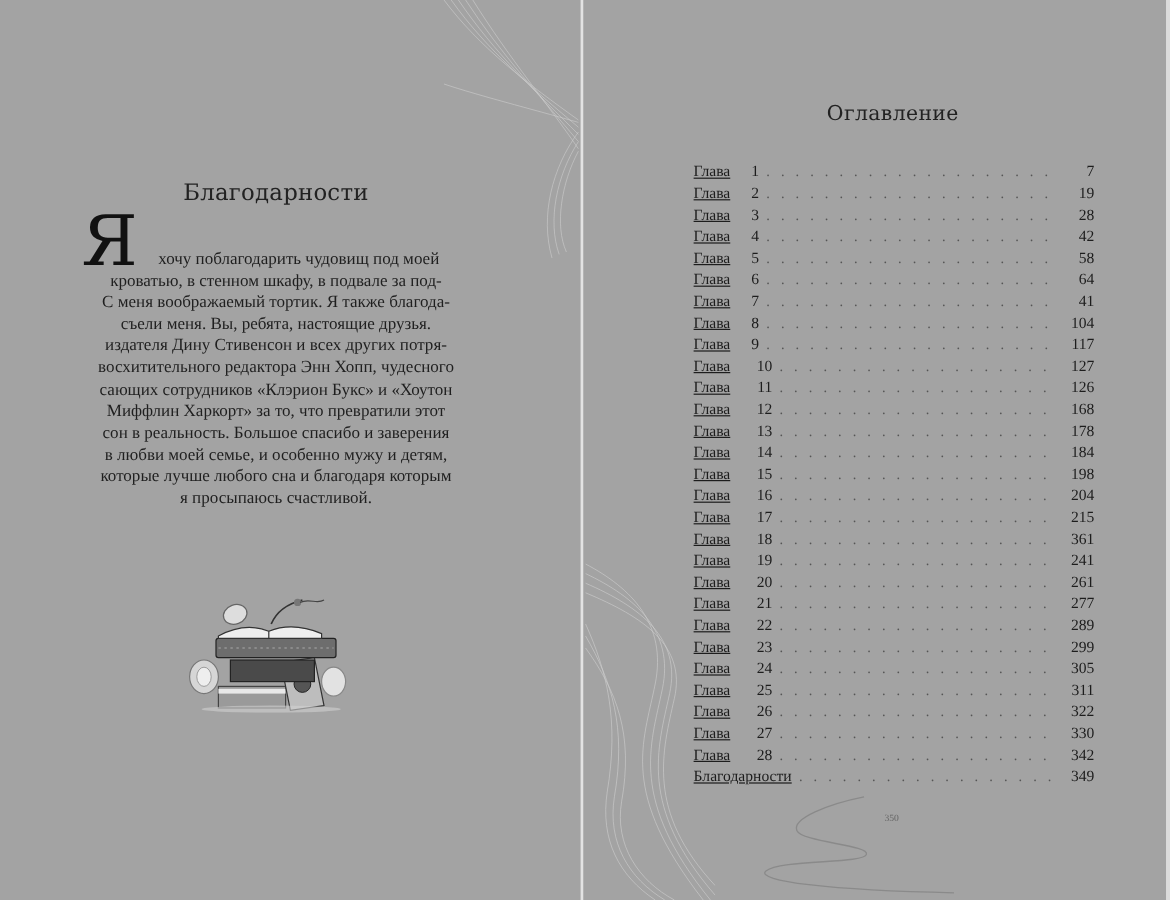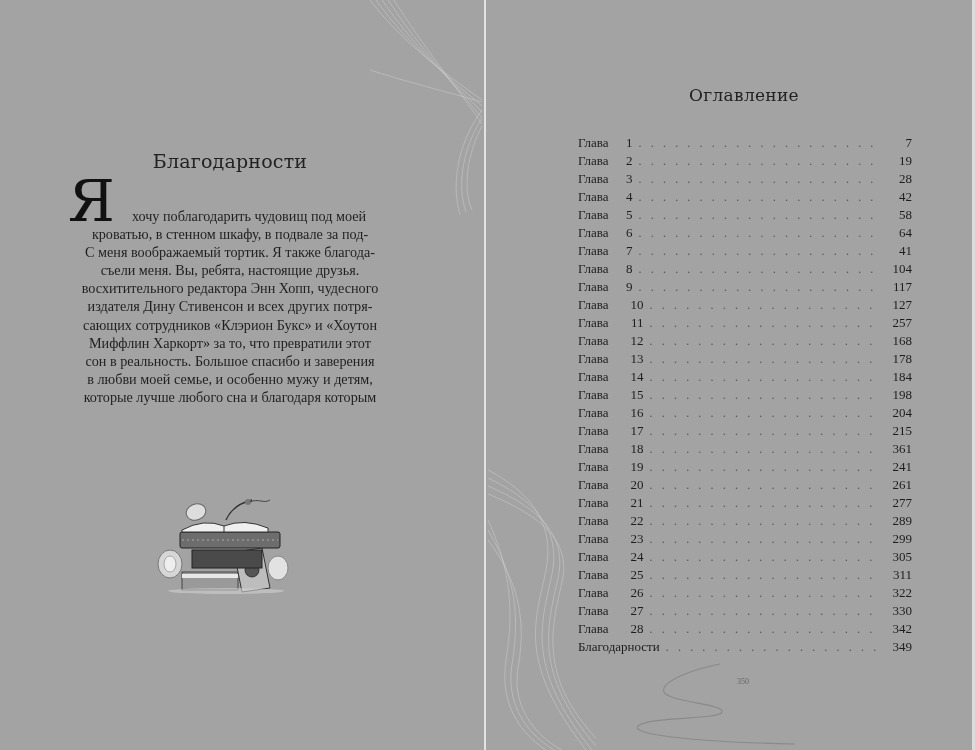--- a/index.html
+++ b/index.html
@@ -43,21 +43,21 @@
       position: absolute; left: 0; width: 486px; top: 85px;
       text-align: center; font-family: "DejaVu Serif", serif; font-size: 17px;
       color: #222; letter-spacing: 0.3px; padding-left: 30px;
     }
     .toc-list { position: absolute; left: 578px; top: 135px; width: 334px; }
     .toc-row {
       display: flex; align-items: baseline; height: 18px;
       font-family: "Liberation Serif", serif; font-size: 13px; color: #1d1d1d;
       white-space: nowrap;
     }
-    .toc-label { flex: 0 0 auto; }
+    .toc-label { flex: 0 0 auto; text-decoration: underline; }
     .toc-num { flex: 0 0 auto; display: inline-block; min-width: 20px; text-align: right; margin-left: 4px; }
     .toc-num.wide { min-width: 15px; margin-left: 20px; }
     .toc-leader {
       flex: 1 1 auto; overflow: hidden; margin: 0 6px 0 6px;
       letter-spacing: 3.1px; color: #555; font-size: 12px;
     }
     .toc-page { flex: 0 0 28px; text-align: right; }
 
     .page-number {
       position: absolute; left: 737px; top: 677px;
@@ -87,27 +87,28 @@
 
     <div class="ack-title">Благодарности</div>
 
     <div class="drop-cap">Я</div>
 
     <div class="ack-body">
       <span class="ack-line ack-first">хочу поблагодарить чудовищ под моей</span>
       <span class="ack-line">кроватью, в стенном шкафу, в подвале за под-</span>
       <span class="ack-line">С меня воображаемый тортик. Я также благода-</span>
       <span class="ack-line">съели меня. Вы, ребята, настоящие друзья.</span>
+      <span class="ack-line">издателя Дину Стивенсон и всех других потря-</span>
       <span class="ack-line">восхитительного редактора Энн Хопп, чудесного</span>
-      <span class="ack-line">издателя Дину Стивенсон и всех других потря-</span>
       <span class="ack-line">сающих сотрудников «Клэрион Букс» и «Хоутон</span>
       <span class="ack-line">Миффлин Харкорт» за то, что превратили этот</span>
       <span class="ack-line">сон в реальность. Большое спасибо и заверения</span>
       <span class="ack-line">в любви моей семье, и особенно мужу и детям,</span>
       <span class="ack-line">которые лучше любого сна и благодаря которым</span>
+      <span class="ack-line">я просыпаюсь счастливой.</span>
     </div>
 
     <svg class="books-illustration" viewBox="0 0 142 102">
 
       <ellipse cx="18" cy="72" rx="12" ry="14" fill="#d6d6d6" stroke="#777" stroke-width="1"></ellipse>
       <ellipse cx="18" cy="72" rx="6" ry="8" fill="#eee" stroke="#999" stroke-width="0.8"></ellipse>
 
       <ellipse cx="126" cy="76" rx="10" ry="12" fill="#e2e2e2" stroke="#888" stroke-width="1"></ellipse>
 
       <rect x="30" y="80" width="56" height="18" fill="#9a9a9a" stroke="#444" stroke-width="1"></rect>
@@ -210,21 +211,21 @@
     <div class="toc-row">
         <span class="toc-label">Глава</span>
         <span class="toc-num wide">10</span>
         <span class="toc-leader">. . . . . . . . . . . . . . . . . . . . . . . . . . . . . . . . . . . . . . . . . . . . . . . . . .</span>
         <span class="toc-page">127</span>
       </div>
     <div class="toc-row">
         <span class="toc-label">Глава</span>
         <span class="toc-num wide">11</span>
         <span class="toc-leader">. . . . . . . . . . . . . . . . . . . . . . . . . . . . . . . . . . . . . . . . . . . . . . . . . .</span>
-        <span class="toc-page">257</span>
+        <span class="toc-page">126</span>
       </div>
     <div class="toc-row">
         <span class="toc-label">Глава</span>
         <span class="toc-num wide">12</span>
         <span class="toc-leader">. . . . . . . . . . . . . . . . . . . . . . . . . . . . . . . . . . . . . . . . . . . . . . . . . .</span>
         <span class="toc-page">168</span>
       </div>
     <div class="toc-row">
         <span class="toc-label">Глава</span>
         <span class="toc-num wide">13</span>

